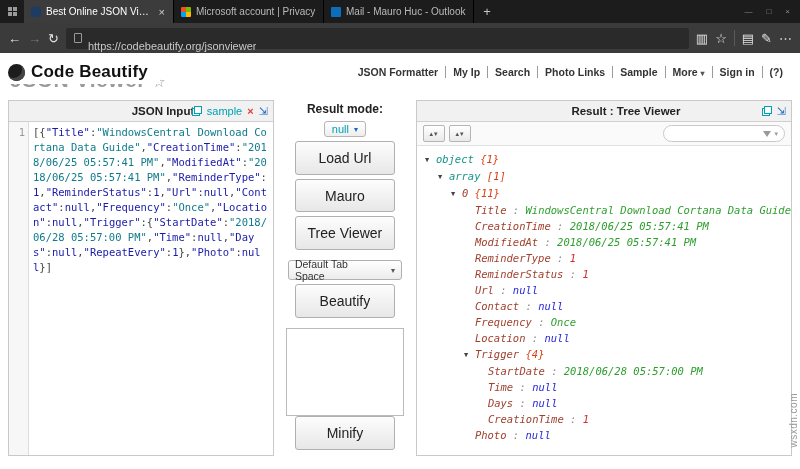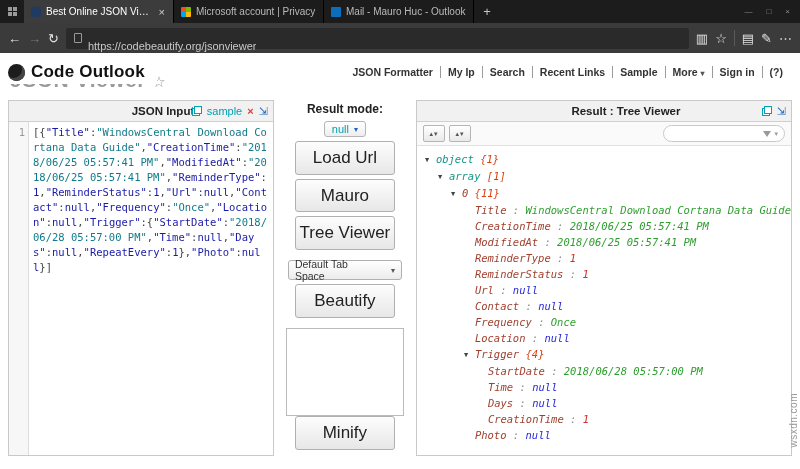--- a/index.html
+++ b/index.html
@@ -67,21 +67,21 @@
   .tok-str { color:#0f7b8a; }
   .tok-num { color:#1a1aa8; }
   .tok-null { color:#1a1aa8; }
   .tok-pun { color:#444; }
 
   
   .controls { width:126px; display:flex; flex-direction:column; align-items:center; flex:0 0 auto; }
   .result-mode-label { font-size:12px; font-weight:bold; color:#222; margin-top:2px; }
   .view-select { margin-top:5px; border:1px solid #b5b5b5; border-radius:3px; background:linear-gradient(#fff,#eee); padding:1px 7px; font-size:11px; color:#00a2b3; display:flex; align-items:center; gap:5px; cursor:pointer; }
   .view-select .caret { color:#1a66c0; font-size:8px; }
-  .btn { width:100px; height:35px; margin-top:4px; background:linear-gradient(#fdfdfd,#e7e7e7); border:1px solid #b0b0b0; border-radius:3px; font-size:17px; color:#222; font-family:"Liberation Sans",sans-serif; cursor:pointer; }
+  .btn { width:100px; height:35px; margin-top:4px; background:linear-gradient(#fdfdfd,#e7e7e7); border:1px solid #b0b0b0; border-radius:3px; font-size:14px; color:#222; font-family:"Liberation Sans",sans-serif; cursor:pointer; }
   .tab-select { margin-top:10px; width:114px; height:20px; border:1px solid #b0b0b0; border-radius:3px; background:linear-gradient(#fff,#ececec); font-size:10.5px; color:#333; display:flex; align-items:center; justify-content:space-between; padding:0 6px; cursor:pointer;gap:16px; }
   .tab-select .caret { font-size:8px; color:#555; }
   .ad-box { margin-top:10px; width:118px; height:92px; border:1px solid #bbb; background:#fff; }
   .btn.minify { margin-top:auto; margin-bottom:6px; }
 
   
   .tree-toolbar { height:24px; background:#fafafa; border-bottom:1px solid #e2e2e2; display:flex; align-items:center; gap:4px; padding:0 6px; flex:0 0 auto; }
   .mini-btn { width:22px; height:17px; font-size:7px; letter-spacing:1px; border:1px solid #b5b5b5; border-radius:2px; background:linear-gradient(#fff,#e9e9e9); color:#555; padding:0; cursor:pointer; }
   .flex-sp { flex:1; }
   .searchbox { display:flex; align-items:center; gap:3px; border:1px solid #c9c9c9; border-radius:9px; height:17px; width:122px; padding:0 6px; background:#fff; }
@@ -155,27 +155,27 @@
 <div class="page">
 
   <h1 class="page-title">
     <span>JSON Viewer</span>
     <span class="title-star">☆</span>
   </h1>
 
   <div class="site-header">
     <div class="logo">
       <span class="logo-ic"></span>
-      <span class="logo-text">Code Outlook</span>
+      <span class="logo-text">Code Beautify</span>
     </div>
     <nav class="topnav">
       <span class="navlink">JSON Formatter</span>
       <span class="navlink">My Ip</span>
       <span class="navlink">Search</span>
-      <span class="navlink">Recent Links</span>
+      <span class="navlink">Photo Links</span>
       <span class="navlink">Sample</span>
       <span class="navlink"><span>More</span> <span class="caret">▾</span></span>
       <span class="navlink">Sign in</span>
       <span class="navlink">(?)</span>
     </nav>
   </div>
 
   <div class="panels">
 
     <section class="panel left">

